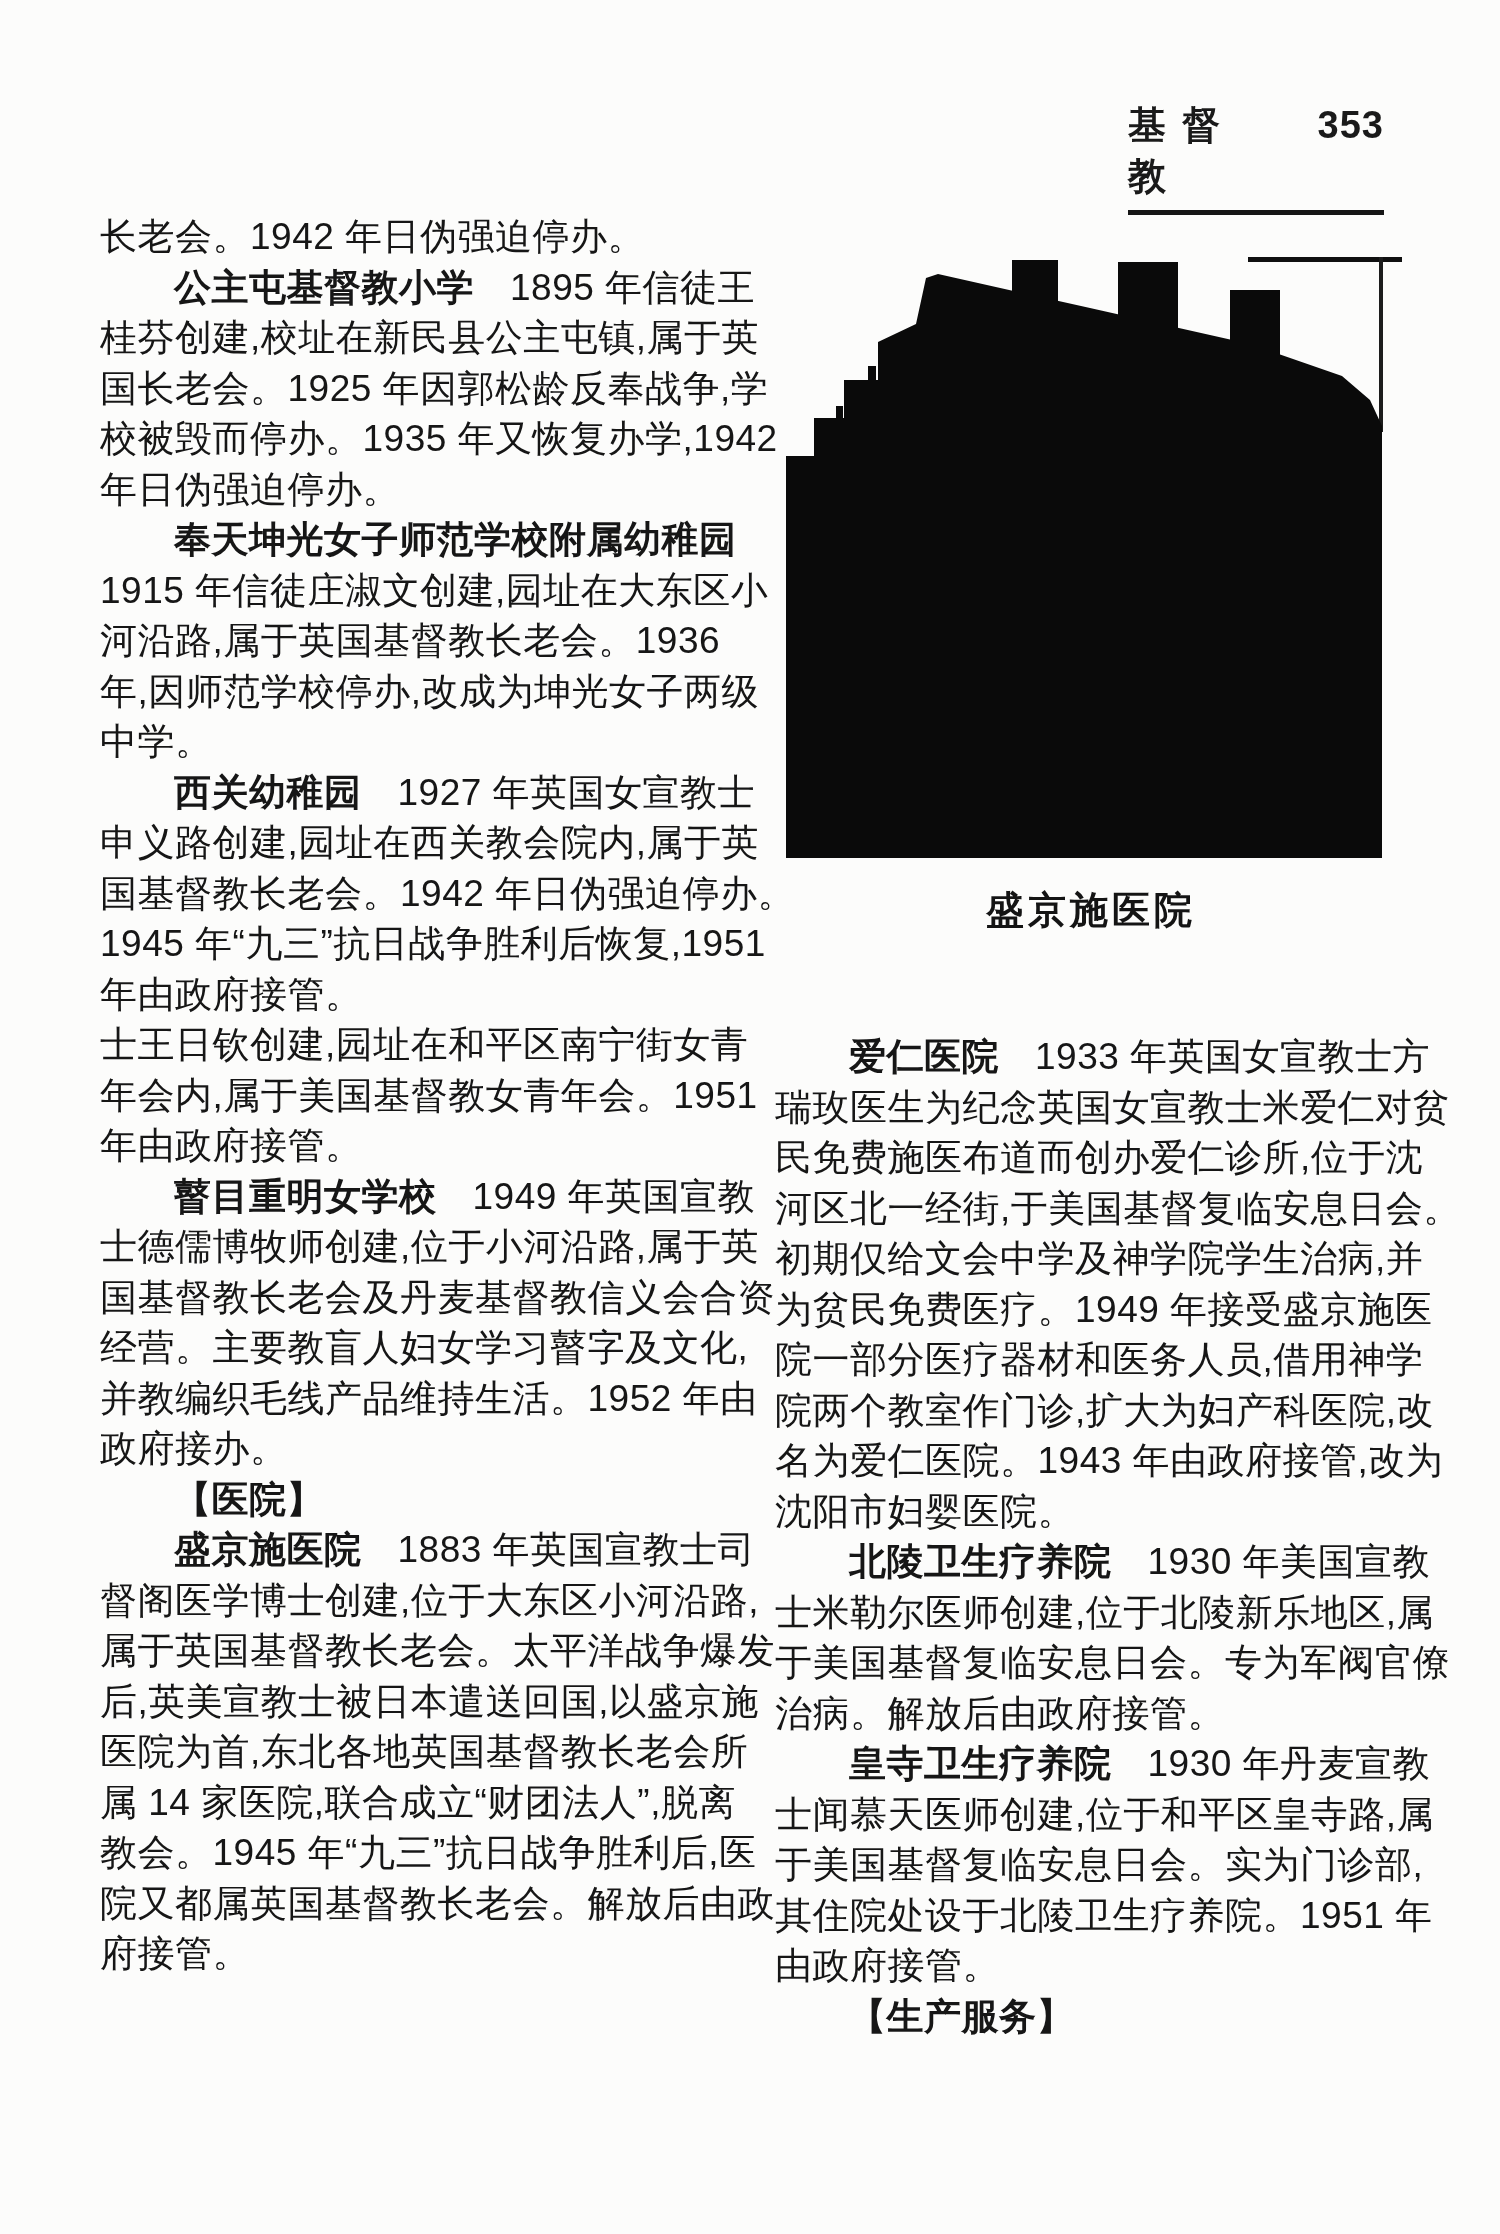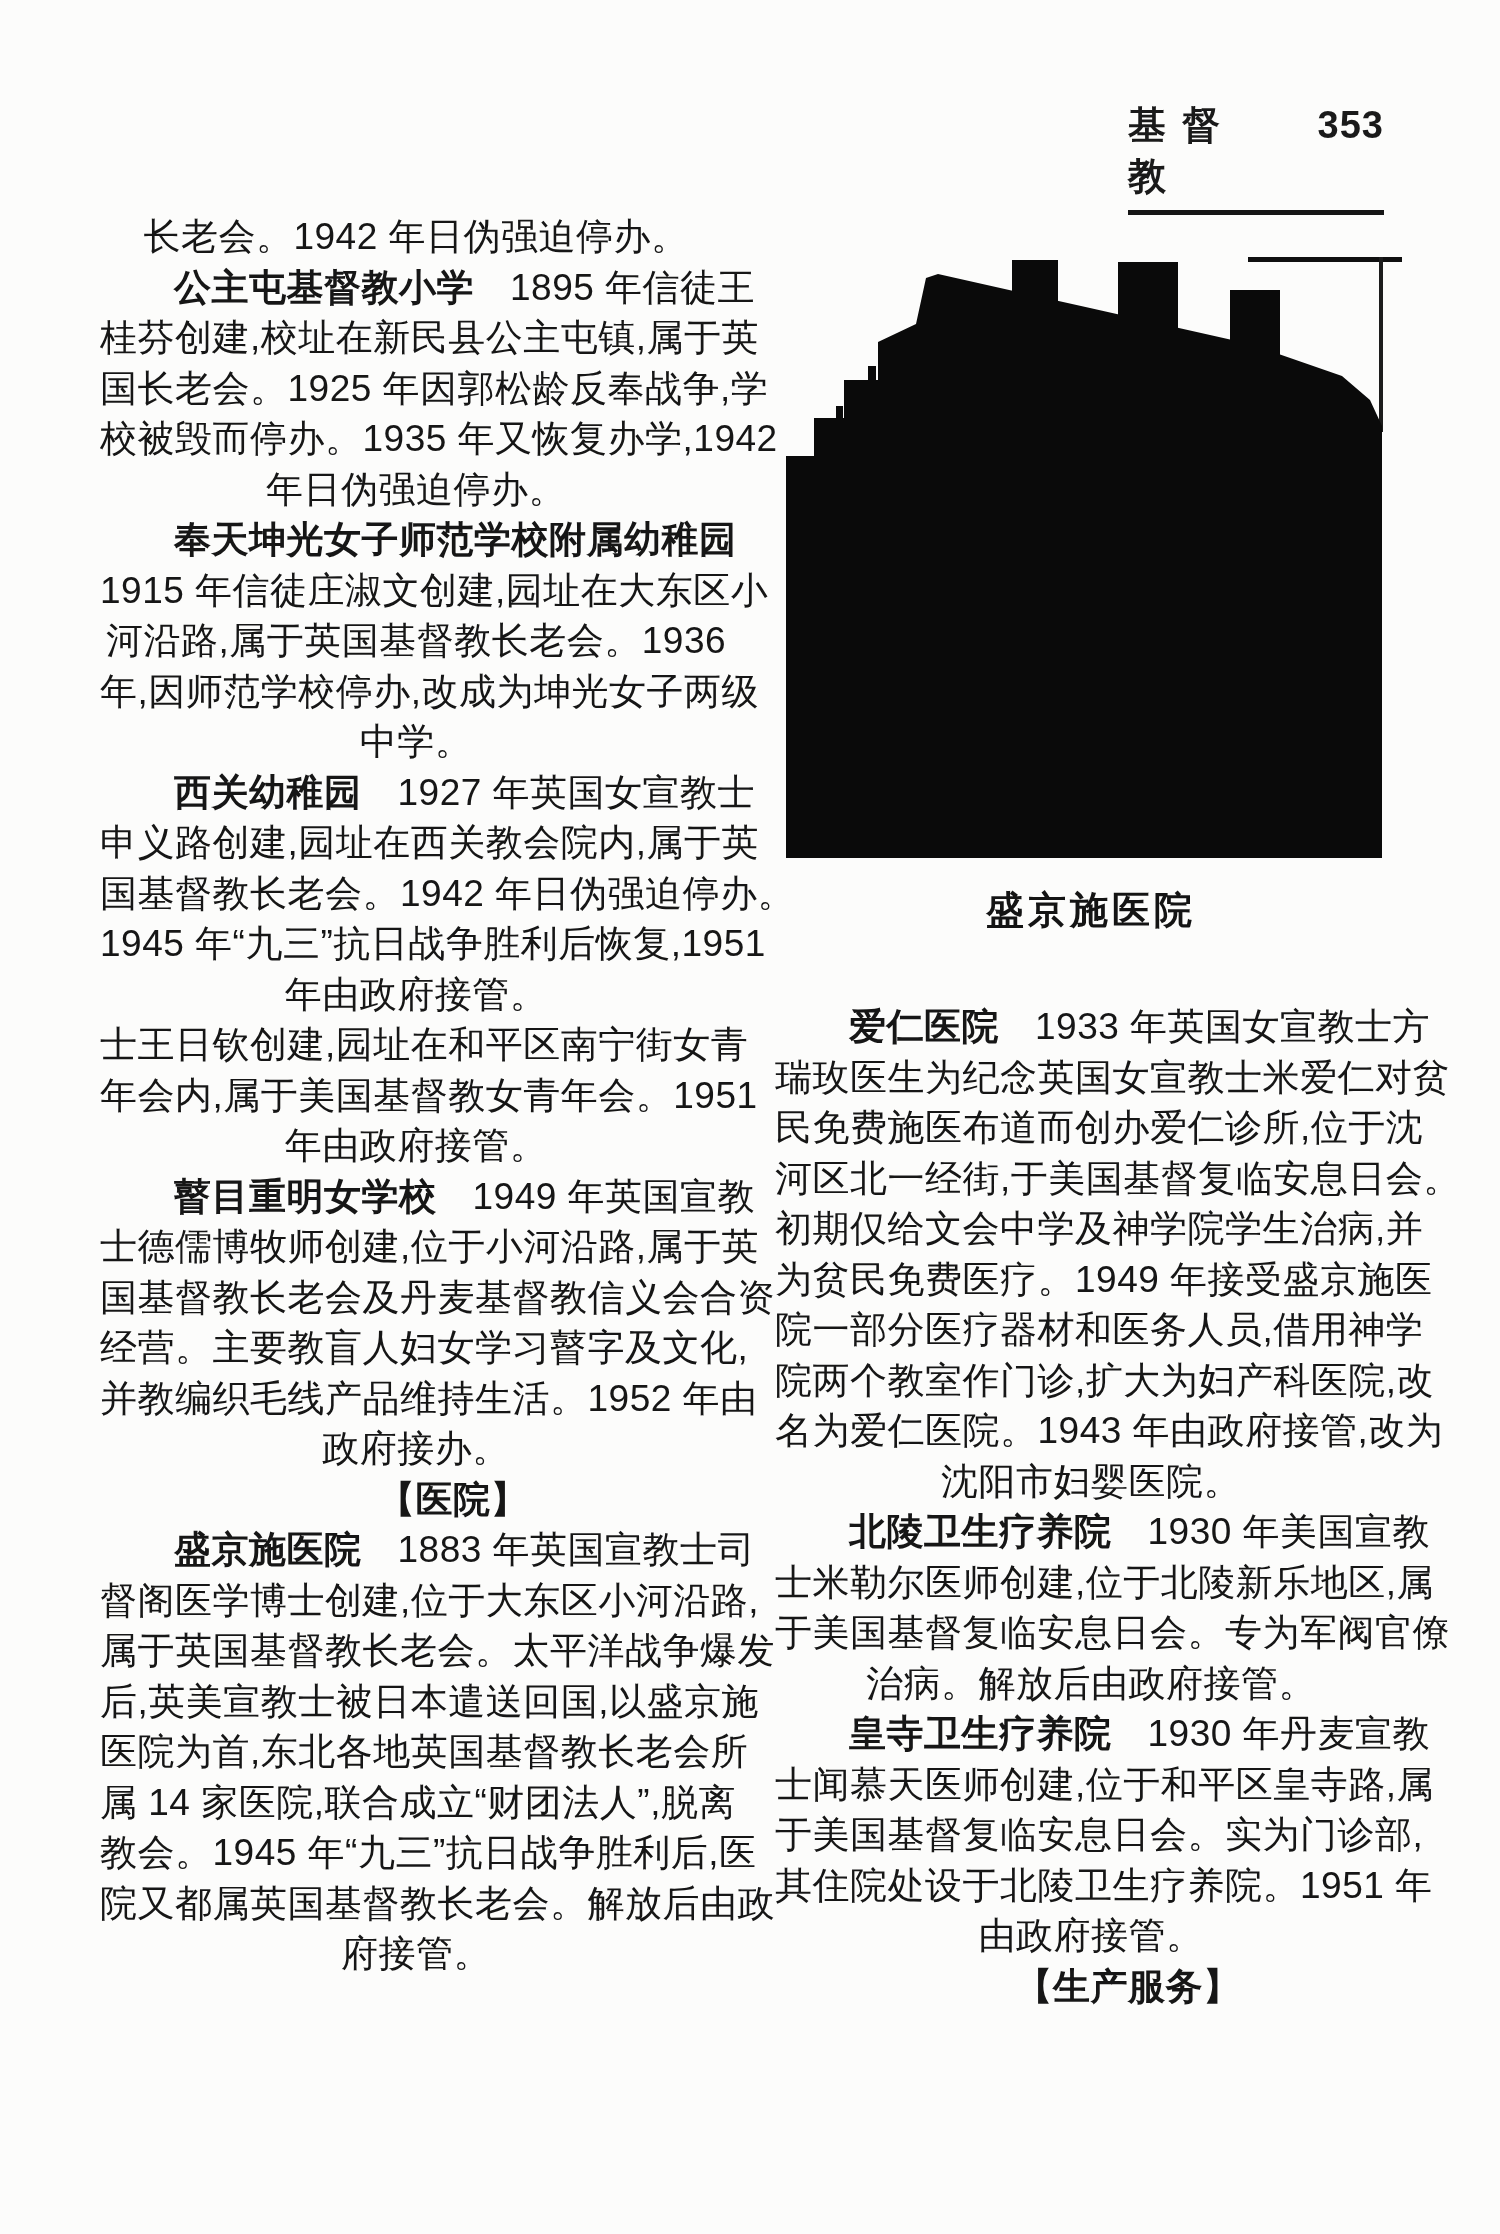--- a/index.html
+++ b/index.html
@@ -20,25 +20,24 @@
     font-size:38px;font-weight:700;color:#1a1a1a;
   }
   .running-head .rh-title{letter-spacing:16px;}
   .running-head .rh-page{letter-spacing:1px;font-weight:600;margin-left:40px;}
   
   .col{
     position:absolute;width:632px;
     font-size:37px;color:#161616;
   }
   #left-col{left:100px;top:212px;}
-  #right-col{left:775px;top:1002px;}
+  #right-col{left:775px;top:1032px;}
   .line{
     height:50.5px;line-height:50.5px;white-space:nowrap;
     letter-spacing:0.5px;
-    text-align:center;
   }
   .line.indent{padding-left:74px;}
   .entry{font-weight:700;}
   .entry.gap{margin-right:36px;}
   
   .photo-wrap{
     position:absolute;left:780px;top:246px;width:640px;height:612px;
   }
   .photo-caption{
     position:absolute;left:775px;top:885px;width:632px;

